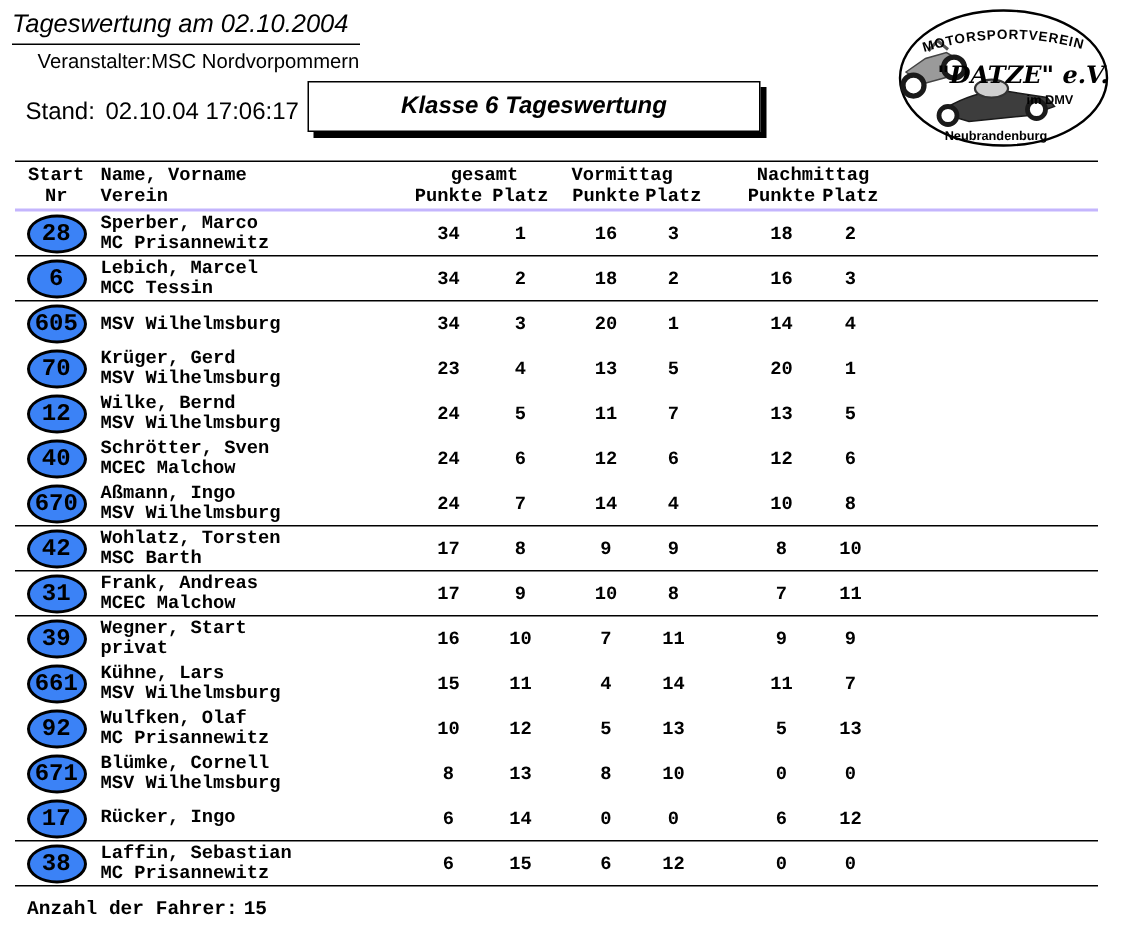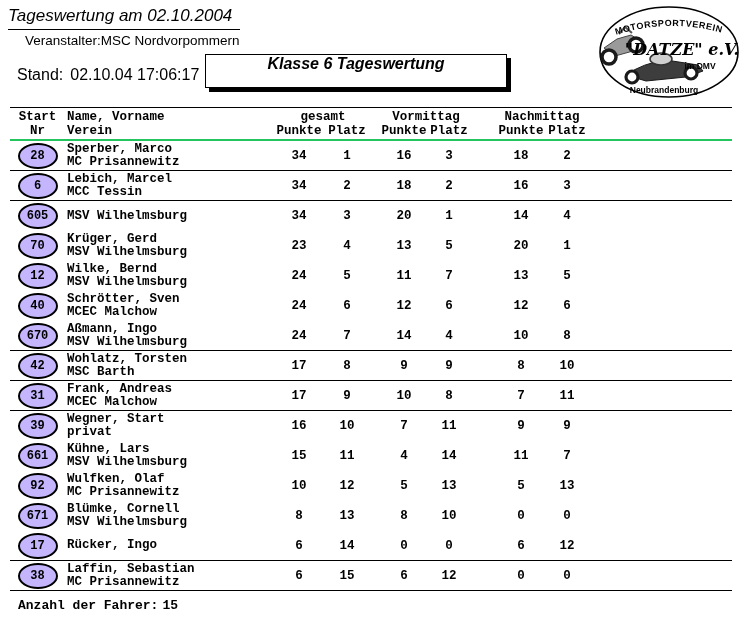--- a/index.html
+++ b/index.html
@@ -13,62 +13,62 @@
     font-size:17px;font-style:italic;
     border-bottom:1.5px solid #000;padding:0 8px 3px 0;
   }
   .org-line{position:absolute;left:25px;top:33px;font-size:13.5px;}
   .org-line .val{margin-left:0;}
   .stand-line{position:absolute;left:17px;top:66px;font-size:16px;}
   .stand-line .val{margin-left:7px;}
   .class-box{
     position:absolute;left:205px;top:54px;width:300px;height:32px;
     border:1.5px solid #000;background:#fff;box-shadow:4px 4px 0 #000;
-    display:flex;justify-content:center;
+    display:flex;align-items:center;justify-content:center;
     font-size:16px;font-weight:bold;font-style:italic;
   }
   .logo{position:absolute;left:598px;top:3px;width:142px;height:98px;}
   
   .rtable{
     position:absolute;left:10px;top:107px;width:722px;
     font-family:"Liberation Mono",monospace;font-weight:bold;font-size:12.5px;
   }
   .thead{
     display:grid;
     grid-template-columns:55px 210px 48px 48px 10px 46px 44px 25px 50px 42px 1fr;
     grid-template-rows:14px 14px;
-    border-top:1.5px solid #000;border-bottom:2px solid #22c55e;
+    border-top:1.5px solid #000;border-bottom:2px solid #c4b5fd;
     padding:2px 0 1px 0;line-height:14px;
   }
   .hc{white-space:nowrap;}
   .h-start1{grid-column:1;grid-row:1;text-align:center;}
   .h-start2{grid-column:1;grid-row:2;text-align:center;}
   .h-name1{grid-column:2;grid-row:1;padding-left:2px;font-family:Liberation Mono, monospace;}
   .h-name2{grid-column:2;grid-row:2;padding-left:2px;}
   .h-ges{grid-column:3/5;grid-row:1;text-align:center;}
   .h-gp{grid-column:3;grid-row:2;text-align:center;}
   .h-gl{grid-column:4;grid-row:2;text-align:center;}
-  .h-vor{grid-column:6/8;grid-row:1;text-align:center;}
+  .h-vor{grid-column:6/8;grid-row:1;}
   .h-vp{grid-column:6;grid-row:2;text-align:center;}
   .h-vl{grid-column:7;grid-row:2;text-align:center;}
   .h-nach{grid-column:9/11;grid-row:1;text-align:center;}
   .h-np{grid-column:9;grid-row:2;text-align:center;}
   .h-nl{grid-column:10;grid-row:2;text-align:center;}
   .trow{
     display:grid;
     grid-template-columns:55px 210px 48px 48px 10px 46px 44px 25px 50px 42px 1fr;
     height:30px;box-sizing:border-box;align-items:center;
   }
   .trow.divider{border-bottom:1.5px solid #000;}
   .cell.name{align-self:center;line-height:13px;padding-left:2px;white-space:nowrap;}
   .snum{
     display:flex;align-items:center;justify-content:center;
     width:36px;height:22px;margin:0 auto;
     border:2.5px solid #000;border-radius:50%;
-    font-size:12px;background:#c4b5fd;
+    font-size:16px;background:#3b82f6;
   }
   .num{text-align:center;}
   .footer-line{
     position:absolute;left:18px;top:598px;
     font-family:"Liberation Mono",monospace;font-weight:bold;font-size:13px;
   }
   .footer-line .val{margin-left:4px;}
 </style>
 </head>
 <body>

